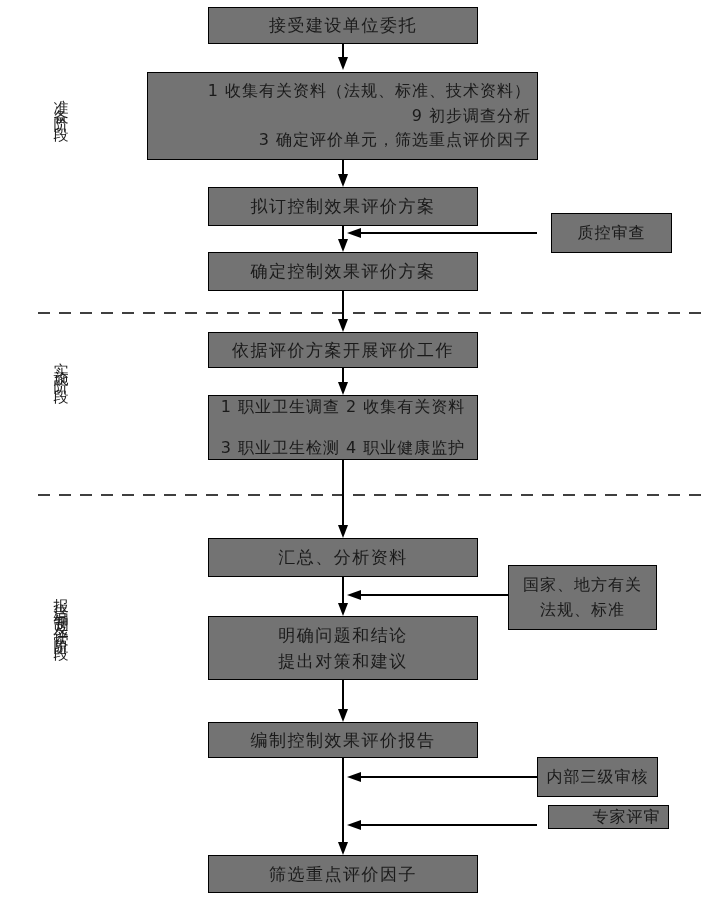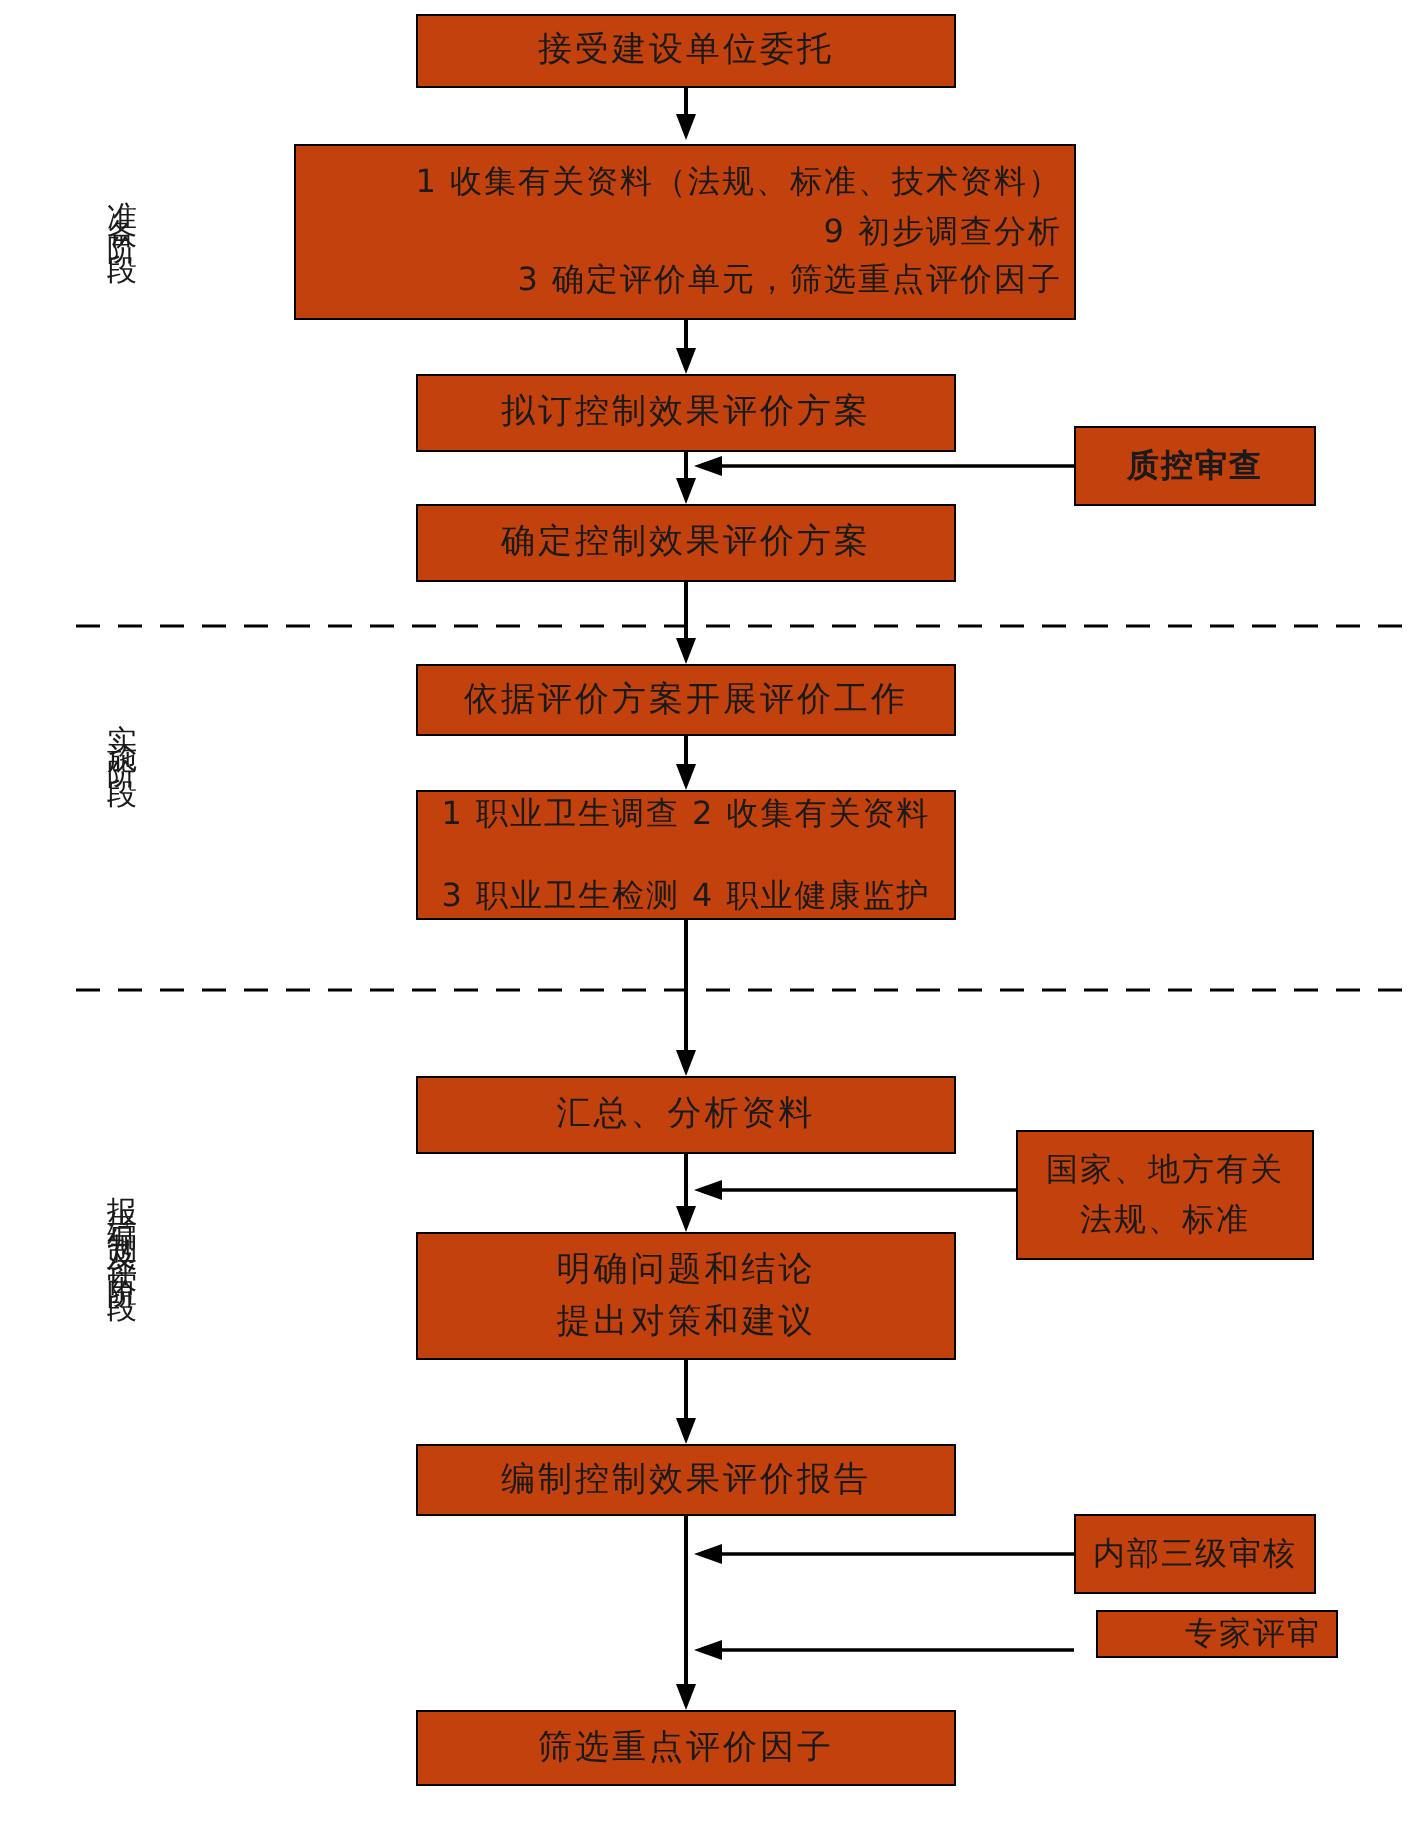--- a/index.html
+++ b/index.html
@@ -15,21 +15,21 @@
   .connectors {
     position: absolute;
     top: 0; left: 0;
     width: 706px; height: 911px;
     pointer-events: none;
   }
   .box {
     position: absolute;
     box-sizing: border-box;
     border: 1.5px solid #000;
-    background: #c2410c;
+    background: #737373;
     display: flex;
     flex-direction: column;
     align-items: center;
     justify-content: center;
     text-align: center;
     font-size: 17px;
     letter-spacing: 1.5px;
     line-height: 1.55;
   }
   .box.left-align {
@@ -148,21 +148,21 @@
 
   <div class="box" style="left:208px; top:616px; width:270px; height:64px;">
     <div class="bline">明确问题和结论</div>
     <div class="bline">提出对策和建议</div>
   </div>
 
   <div class="box" style="left:208px; top:855px; width:270px; height:38px;">
     <div class="bline">筛选重点评价因子</div>
   </div>
 
-  <div class="box side" style="left:537px; top:213px; width:121px; height:40px;font-weight:bold;">
+  <div class="box side" style="left:551px; top:213px; width:121px; height:40px;">
     <div class="bline">质控审查</div>
   </div>
 
   <div class="box side" style="left:508px; top:565px; width:149px; height:65px;">
     <div class="bline">国家、地方有关</div>
     <div class="bline">法规、标准</div>
   </div>
 
   <div class="box side" style="left:537px; top:757px; width:121px; height:40px;">
     <div class="bline">内部三级审核</div>

